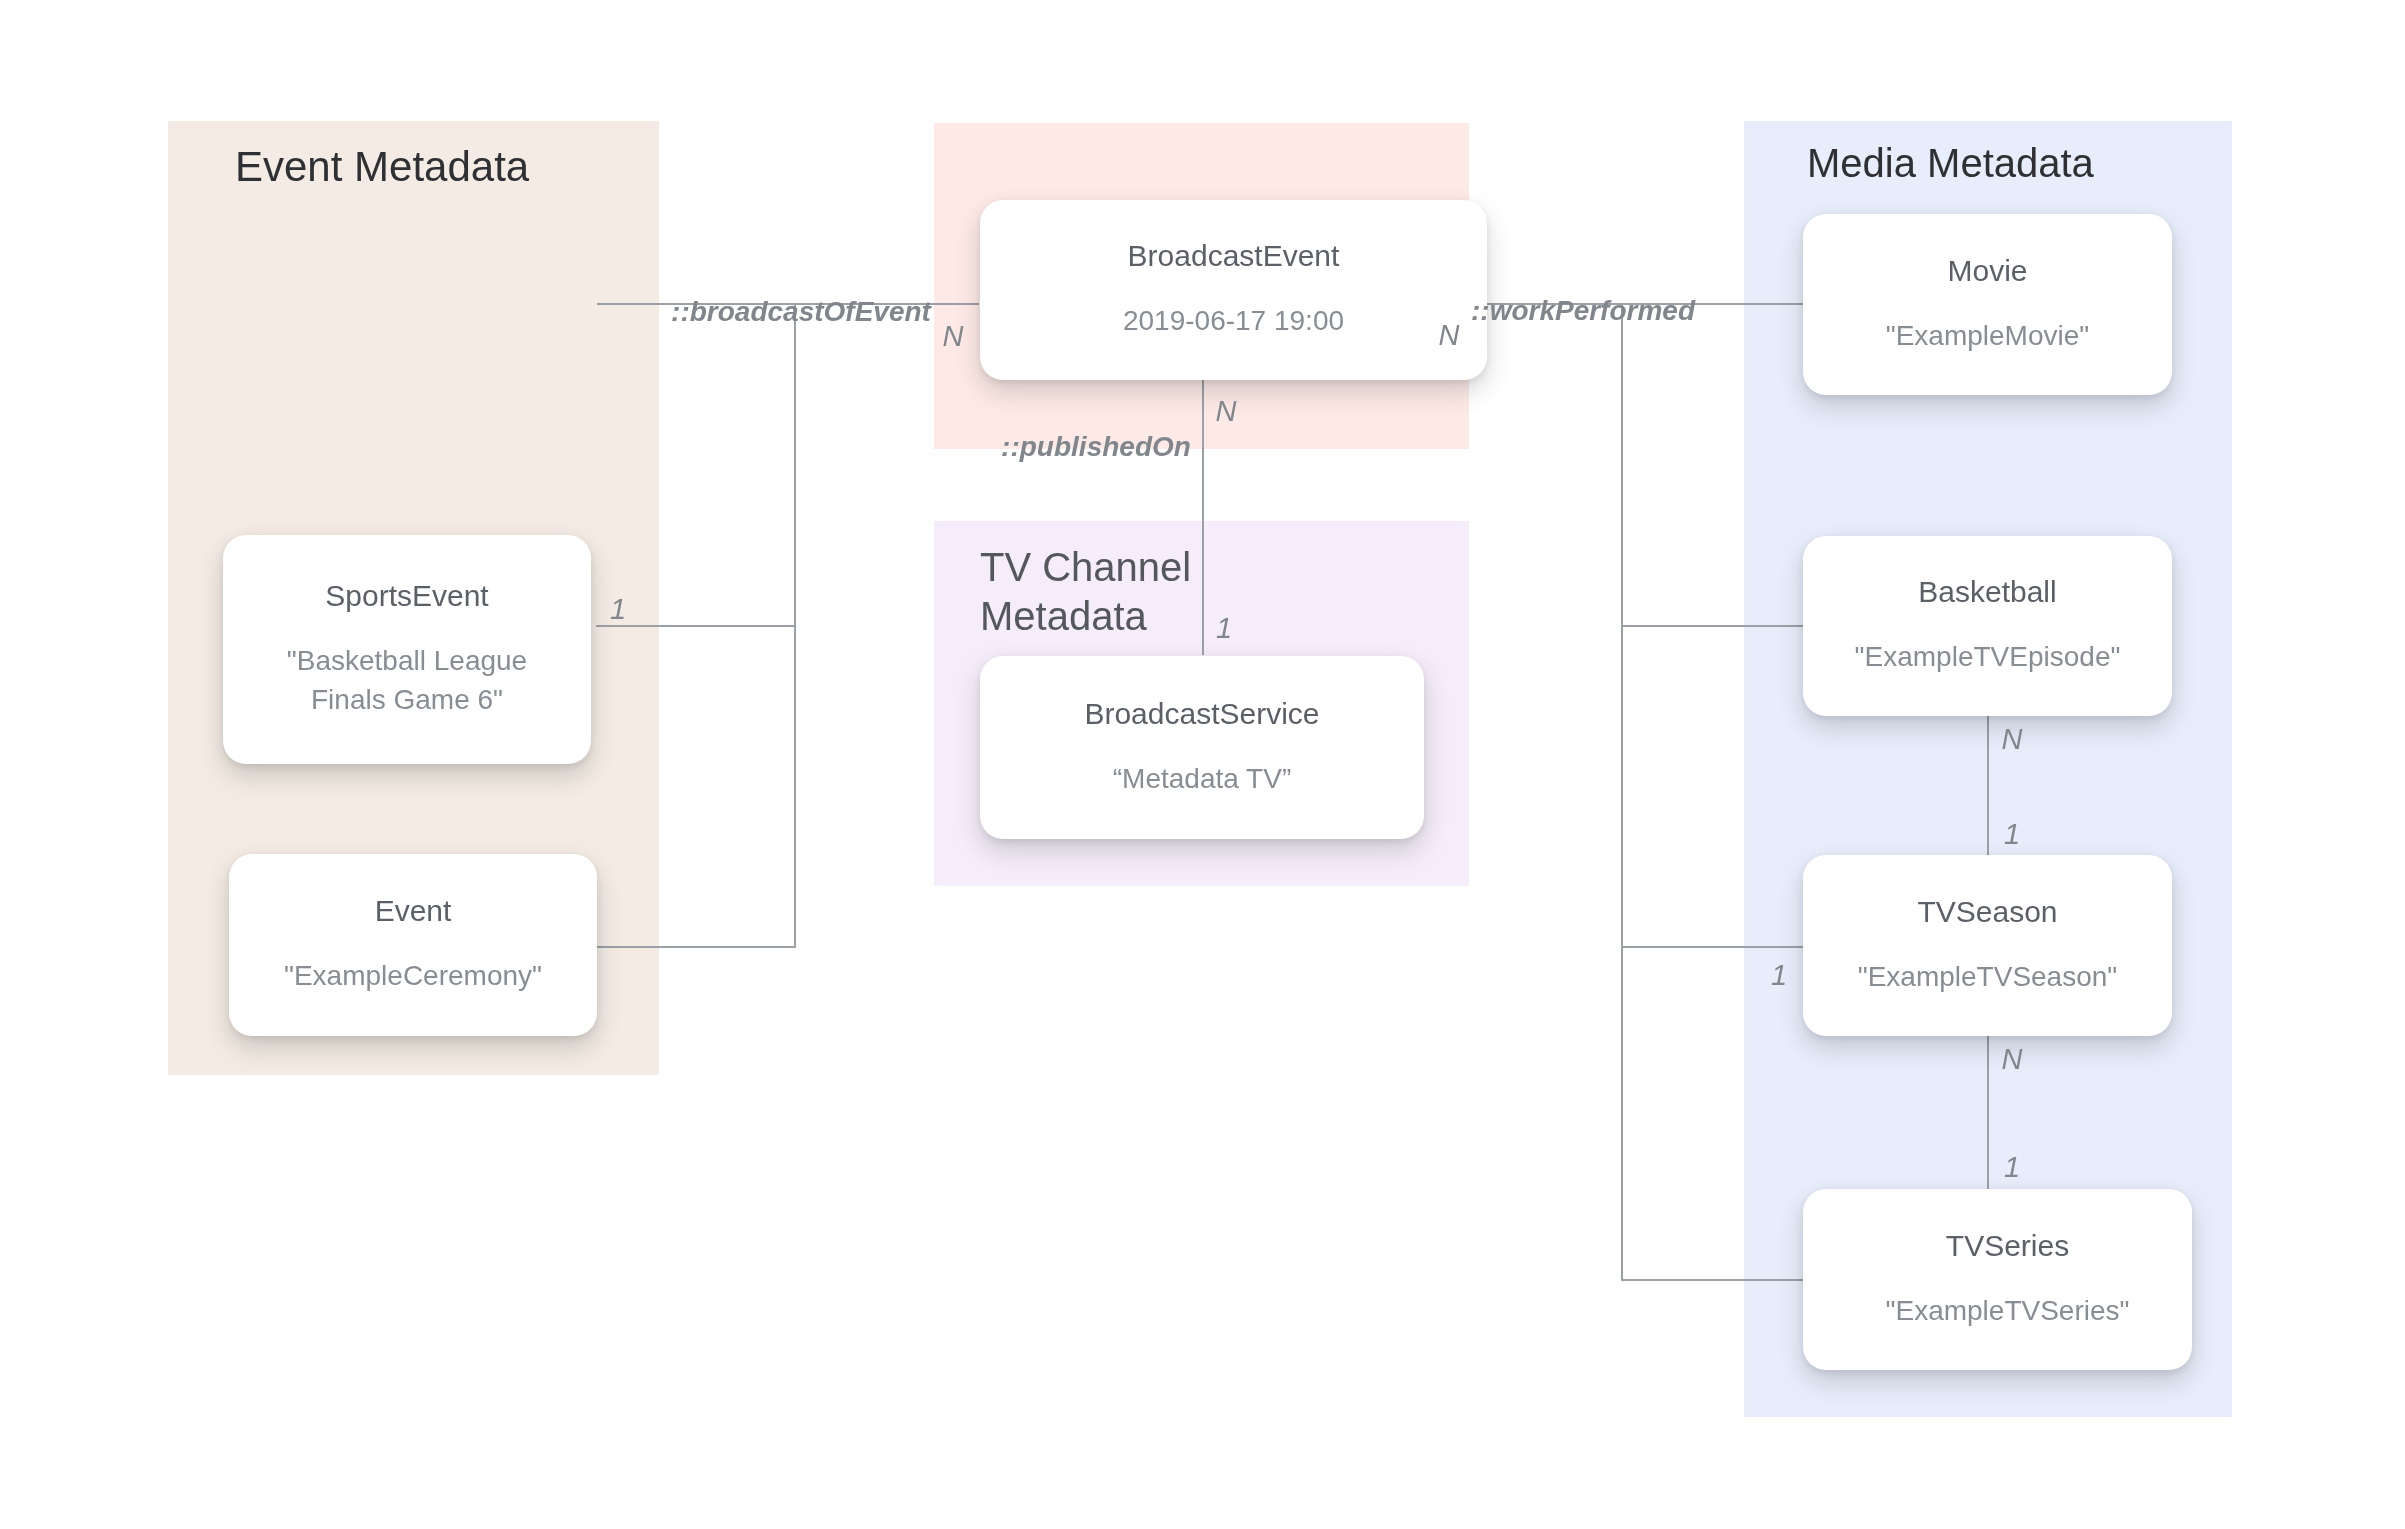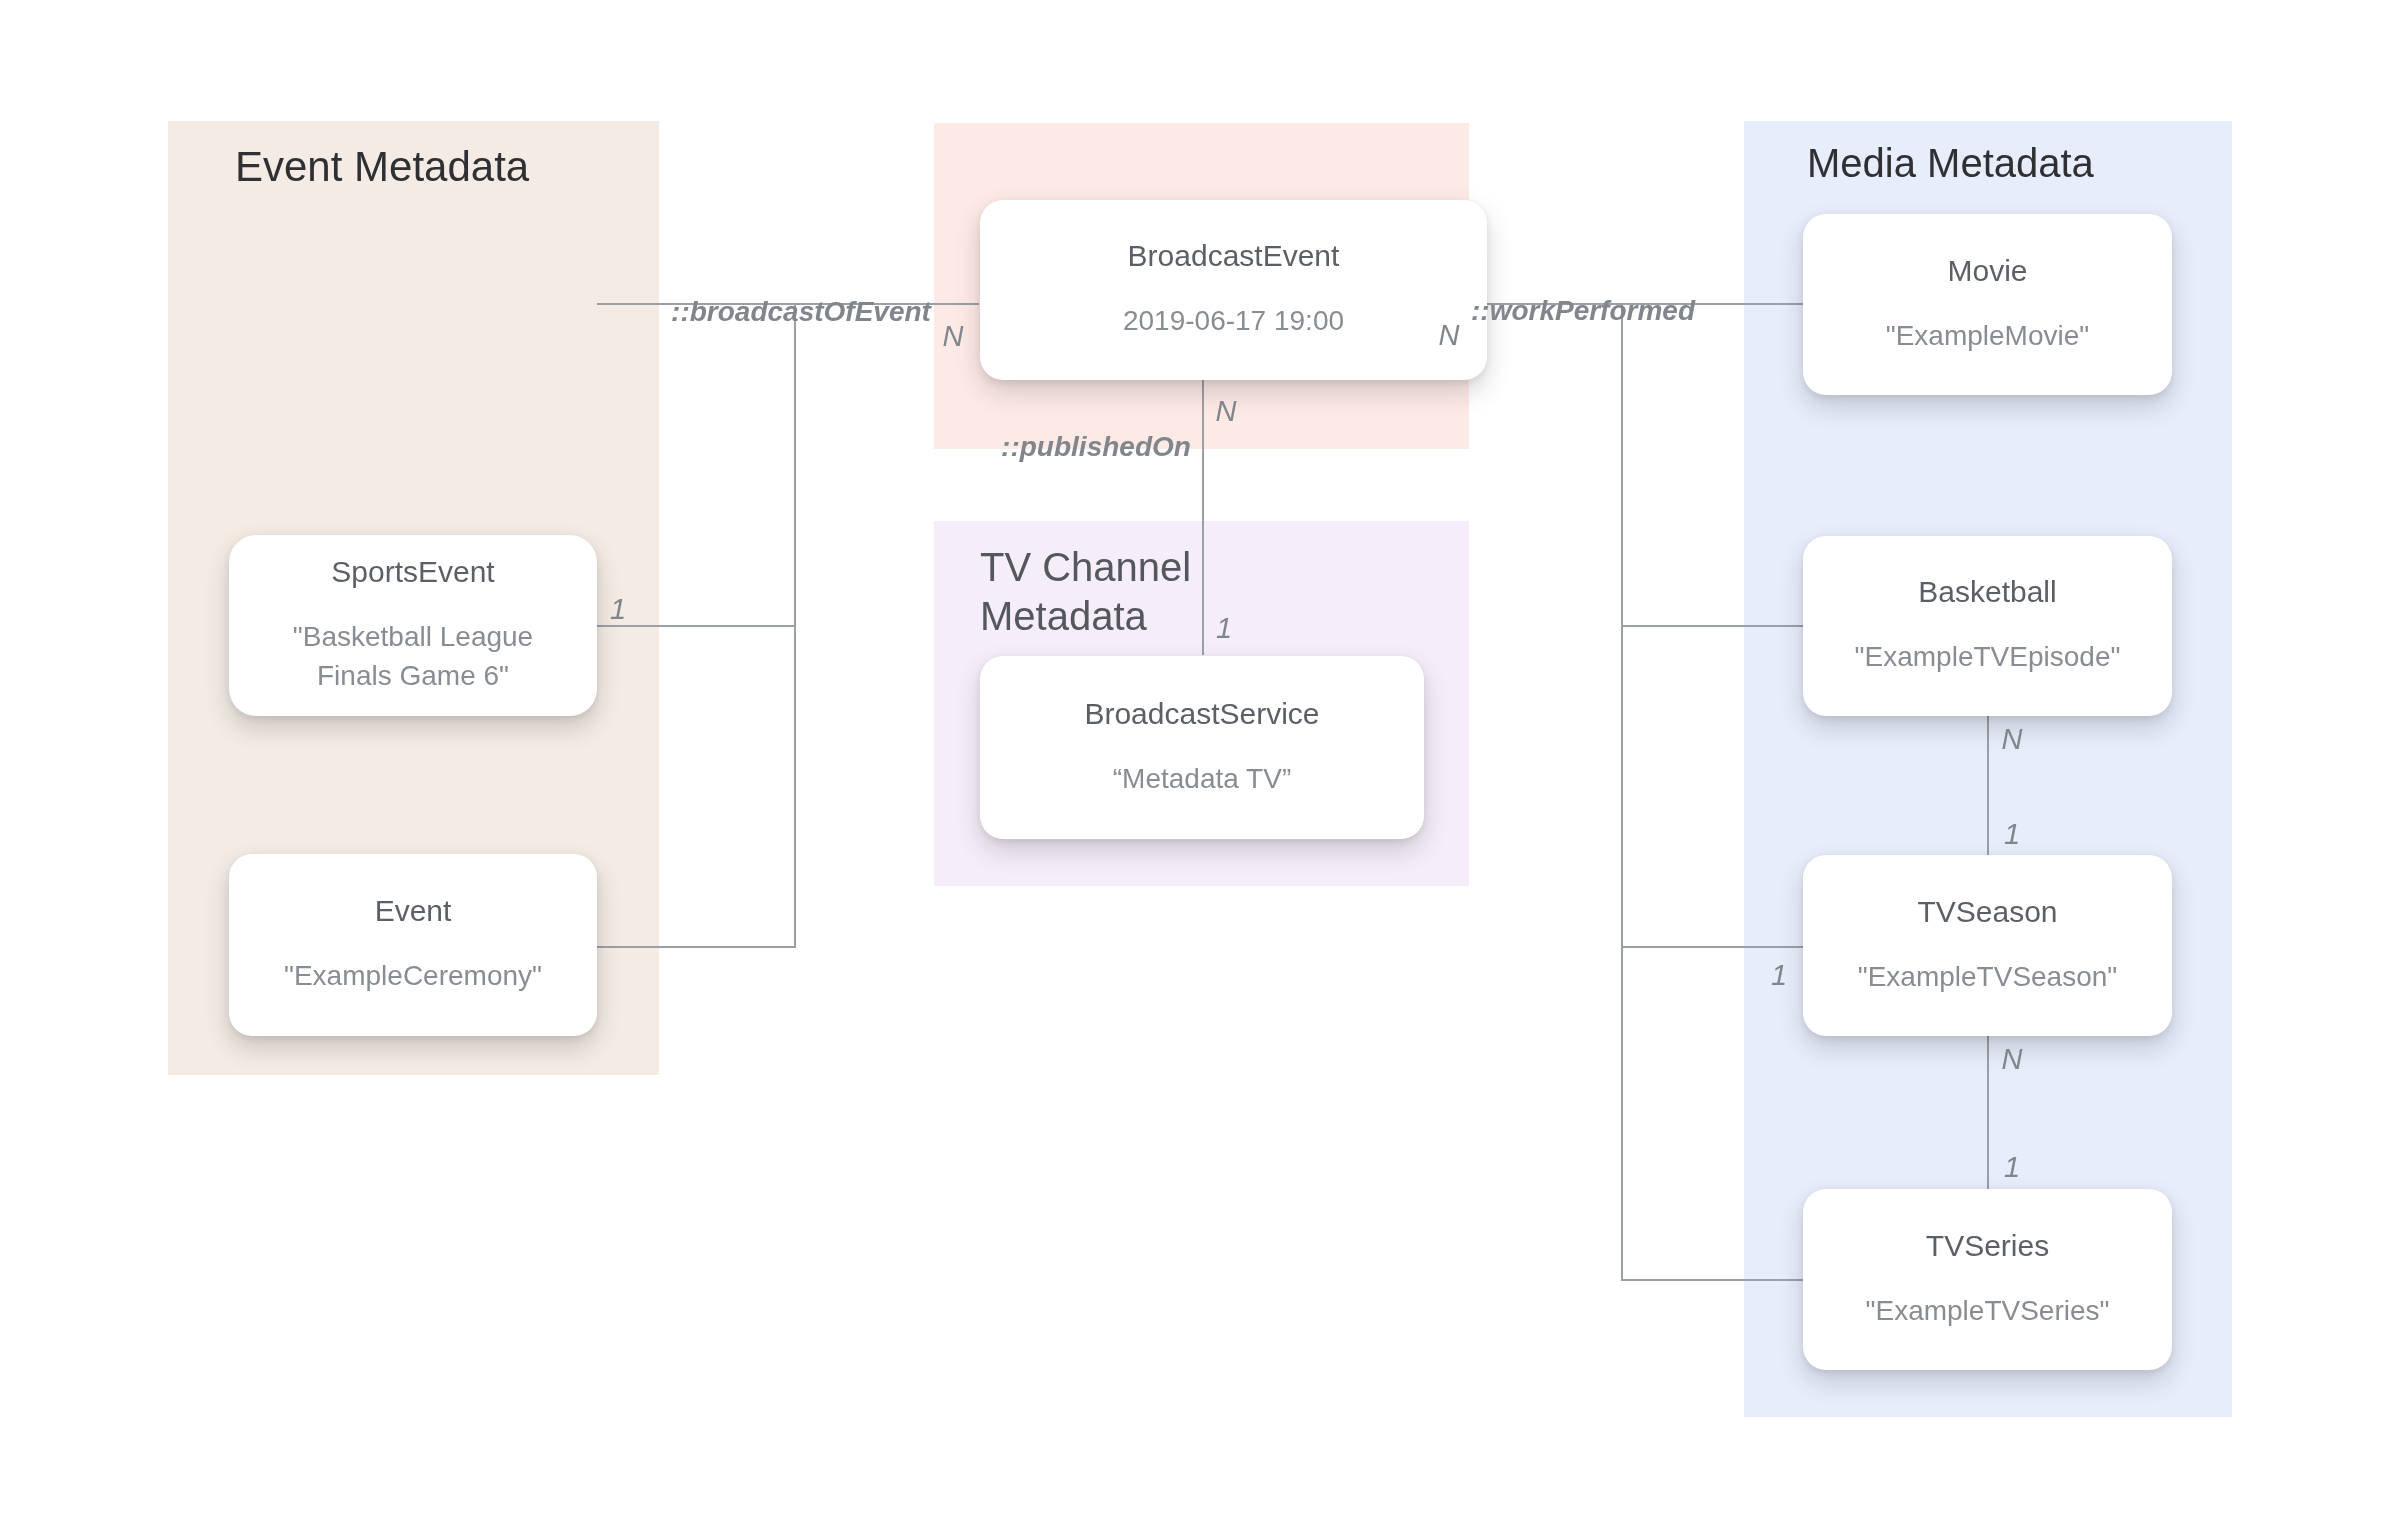--- a/index.html
+++ b/index.html
@@ -24,28 +24,28 @@
   .card{
     position:absolute;background:#ffffff;border-radius:23px;
     box-shadow:0 11.5px 27px rgba(0,0,0,.16),0 2.9px 7.6px rgba(0,0,0,.08);
     display:flex;flex-direction:column;align-items:center;justify-content:center;
     gap:29px;text-align:center;
   }
   .card-title{font-size:30px;color:#5b5f66;}
   .card-sub{font-size:28px;color:#878d93;line-height:1.38;padding:0 25px;}
 
   #card-musicevent{left:229px;top:213px;width:368px;height:181px;}
-  #card-sportsevent{left:229px;top:535px;width:368px;height:181px;border-radius:27px;}
+  #card-sportsevent{left:223px;top:535px;width:368px;height:229px;}
   #card-event{left:229px;top:854px;width:368px;height:182px;}
   #card-broadcastevent{left:980px;top:200px;width:507px;height:180px;}
   #card-broadcastservice{left:980px;top:656px;width:444px;height:183px;}
   #card-movie{left:1803px;top:214px;width:369px;height:181px;}
   #card-tvepisode{left:1803px;top:536px;width:369px;height:180px;}
   #card-tvseason{left:1803px;top:855px;width:369px;height:181px;}
-  #card-tvseries{left:1803px;top:1189px;width:369px;height:181px;}
+  #card-tvseries{left:1803px;top:1189px;width:369px;height:181px;padding-left:20px;}
 
   .hline,.vline{position:absolute;background:#9aa0a6;}
   .hline{height:1.9px;}
   .vline{width:1.9px;}
   #ln-rail-left{left:597px;top:303px;width:382px;}
   #ln-rail-right{left:1424px;top:303px;width:379px;}
   #ln-trunk-left{left:794px;top:303px;height:645px;}
   #ln-sports{left:596px;top:625px;width:199px;}
   #ln-event{left:596px;top:946px;width:199px;}
   #ln-trunk-right{left:1621px;top:303px;height:978px;}

